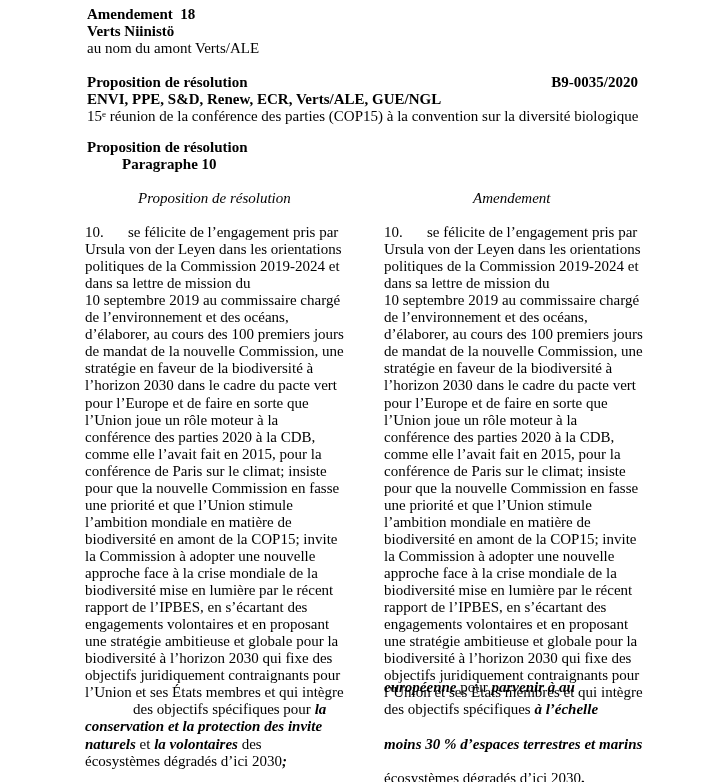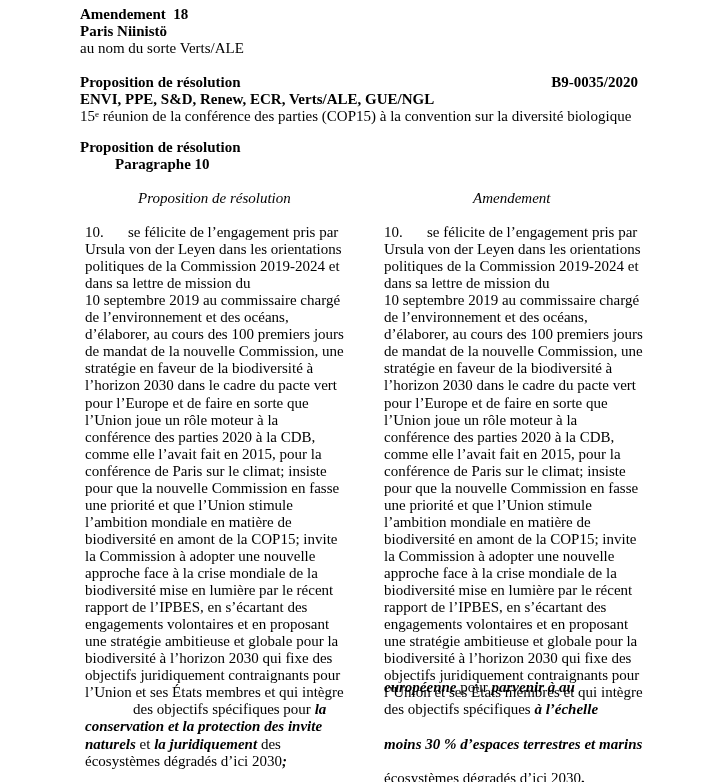--- a/index.html
+++ b/index.html
@@ -4,34 +4,34 @@
   <style>
     html, body { margin: 0; padding: 0; background: #ffffff; }
     body {
       width: 725px; height: 782px; overflow: hidden; position: relative;
       font-family: "Liberation Serif", serif; color: #000000;
       font-size: 15px;
     }
     .line { position: absolute; white-space: pre; line-height: 17px; }
     .b { font-weight: bold; }
     .bi { font-weight: bold; font-style: italic; }
-    .hdr { left: 80px; }
+    .hdr { left: 87px; }
     .ref { right: 87px; font-weight: bold; }
     .col-l { left: 85px; }
     .col-r { left: 384px; }
     .para-num { display: inline-block; width: 43px; }
     sup { font-size: 9px; vertical-align: top; line-height: 10px; position: relative; top: 1px; }
     .col-head { font-style: italic; }
   </style>
 </head>
 <body>
 
 <div class="line hdr b" style="top:6px;"><span>Amendement</span>  <span>18</span></div>
-<div class="line hdr b" style="top:23px;">Paris Niinistö</div>
-<div class="line hdr" style="top:40px;">au nom du sorte Verts/ALE</div>
+<div class="line hdr b" style="top:23px;">Verts Niinistö</div>
+<div class="line hdr" style="top:40px;">au nom du amont Verts/ALE</div>
 
 <div class="line hdr b" style="top:74px;">Proposition de résolution</div>
 <div class="line ref" style="top:74px;">B9-0035/2020</div>
 <div class="line hdr b" style="top:91px;">ENVI, PPE, S&amp;D, Renew, ECR, Verts/ALE, GUE/NGL</div>
 <div class="line hdr" style="top:108px;"><span>15</span><sup>e</sup><span> réunion de la conférence des parties (COP15) à la convention sur la diversité biologique</span></div>
 
 <div class="line hdr b" style="top:139px;">Proposition de résolution</div>
 <div class="line hdr b" style="top:156px;margin-left:35px;">Paragraphe 10</div>
 
 <div class="line col-head" style="top:190px; left:138px;">Proposition de résolution</div>
@@ -61,21 +61,21 @@
     <div class="line col-l" style="top: 565px;"><span>approche face à la crise mondiale de la</span></div>
     <div class="line col-l" style="top: 582.05px;"><span>biodiversité mise en lumière par le récent</span></div>
     <div class="line col-l" style="top: 599.1px;"><span>rapport de l’IPBES, en s’écartant des</span></div>
     <div class="line col-l" style="top: 616.15px;"><span>engagements volontaires et en proposant</span></div>
     <div class="line col-l" style="top: 633.2px;"><span>une stratégie ambitieuse et globale pour la</span></div>
     <div class="line col-l" style="top: 650.25px;"><span>biodiversité à l’horizon 2030 qui fixe des</span></div>
     <div class="line col-l" style="top: 667.3px;"><span>objectifs juridiquement contraignants pour</span></div>
     <div class="line col-l" style="top: 684.35px;"><span>l’Union et ses États membres et qui intègre</span></div>
     <div class="line col-l" style="top: 701.4px; margin-left: 48px;"><span>des objectifs spécifiques pour </span><span class="bi">la</span></div>
     <div class="line col-l" style="top: 718.45px;"><span class="bi">conservation et la protection des invite</span></div>
-    <div class="line col-l" style="top: 735.5px;"><span class="bi">naturels</span><span> et </span><span class="bi">la juridiquement</span><span> des</span></div>
+    <div class="line col-l" style="top: 735.5px;"><span class="bi">naturels</span><span> et </span><span class="bi">la volontaires</span><span> des</span></div>
     <div class="line col-l" style="top: 752.55px;"><span>écosystèmes dégradés d’ici 2030</span><span class="bi">;</span></div>
   </div>
 
 <div id="right-col">
     <div class="line col-r" style="top: 224px;"><span class="para-num">10.</span><span>se félicite de l’engagement pris par</span></div>
     <div class="line col-r" style="top: 241.05px;"><span>Ursula von der Leyen dans les orientations</span></div>
     <div class="line col-r" style="top: 258.1px;"><span>politiques de la Commission 2019-2024 et</span></div>
     <div class="line col-r" style="top: 275.15px;"><span>dans sa lettre de mission du</span></div>
     <div class="line col-r" style="top: 292.2px;"><span>10 septembre 2019 au commissaire chargé</span></div>
     <div class="line col-r" style="top: 309.25px;"><span>de l’environnement et des océans,</span></div>

